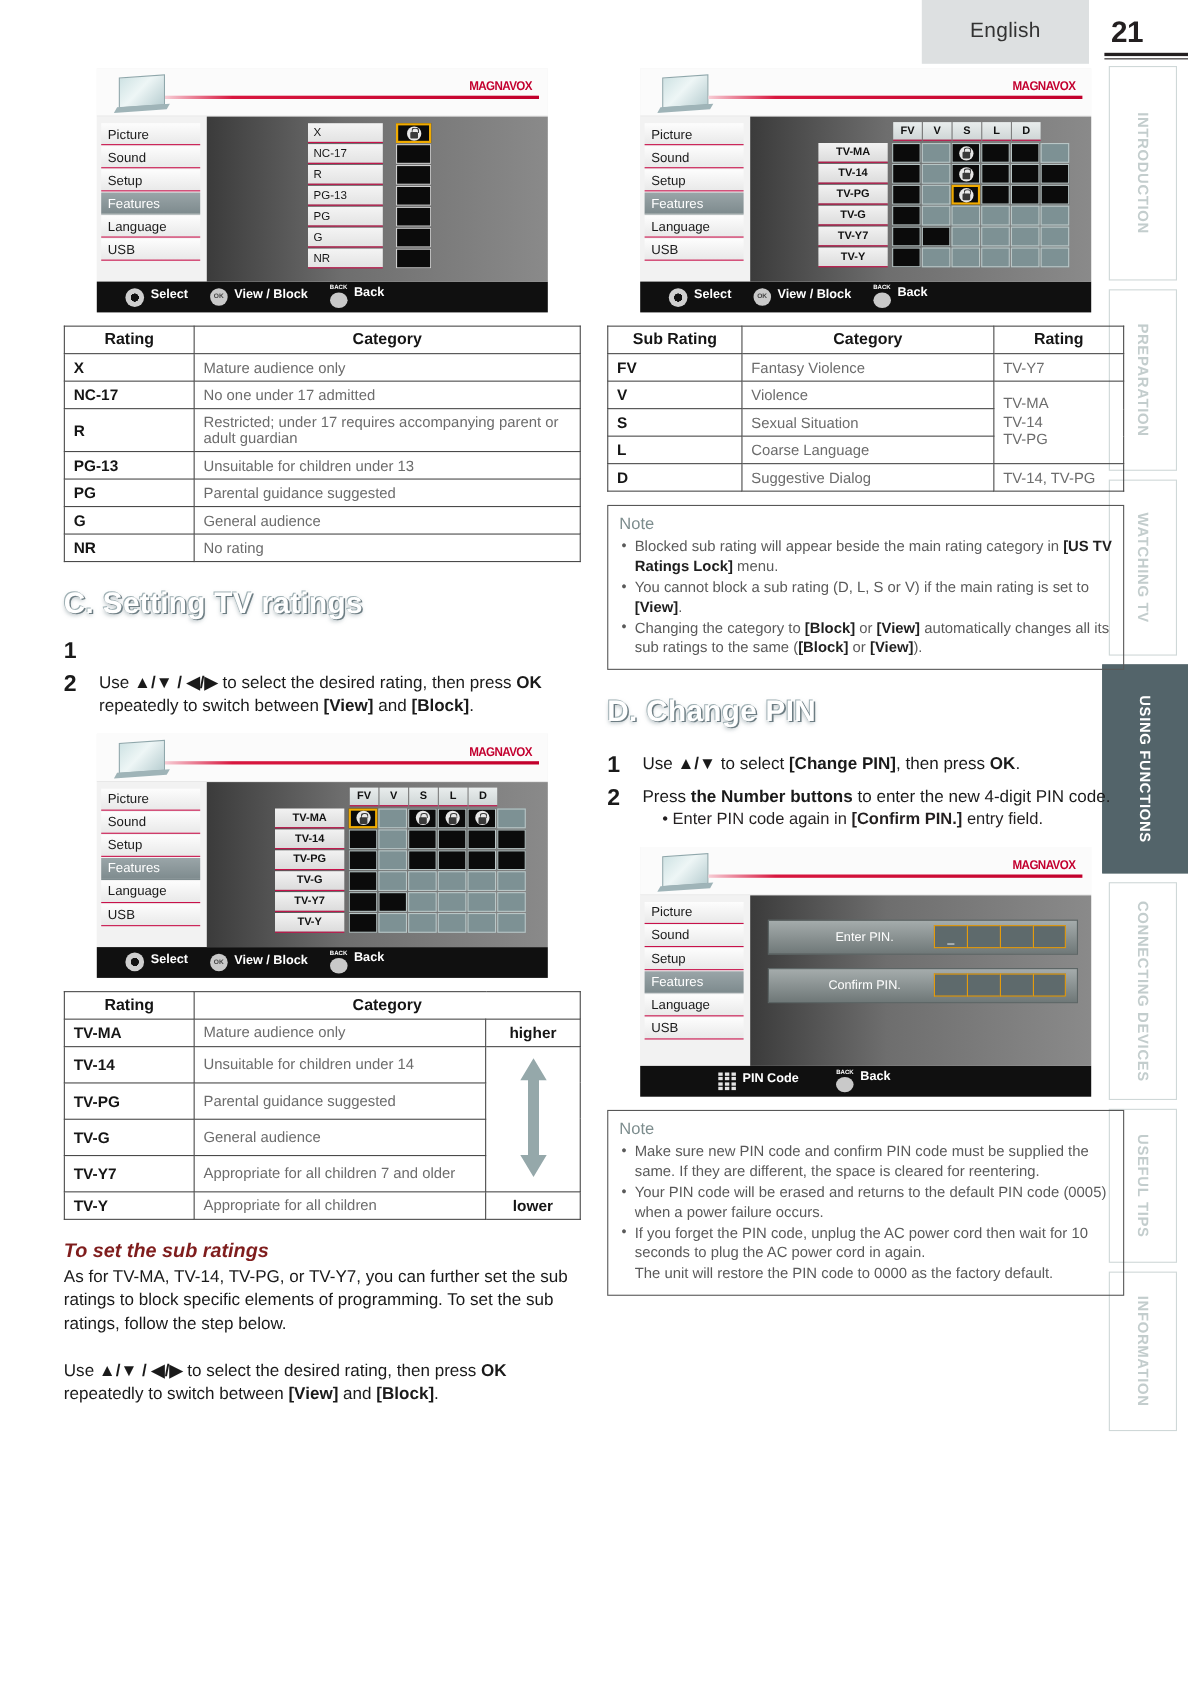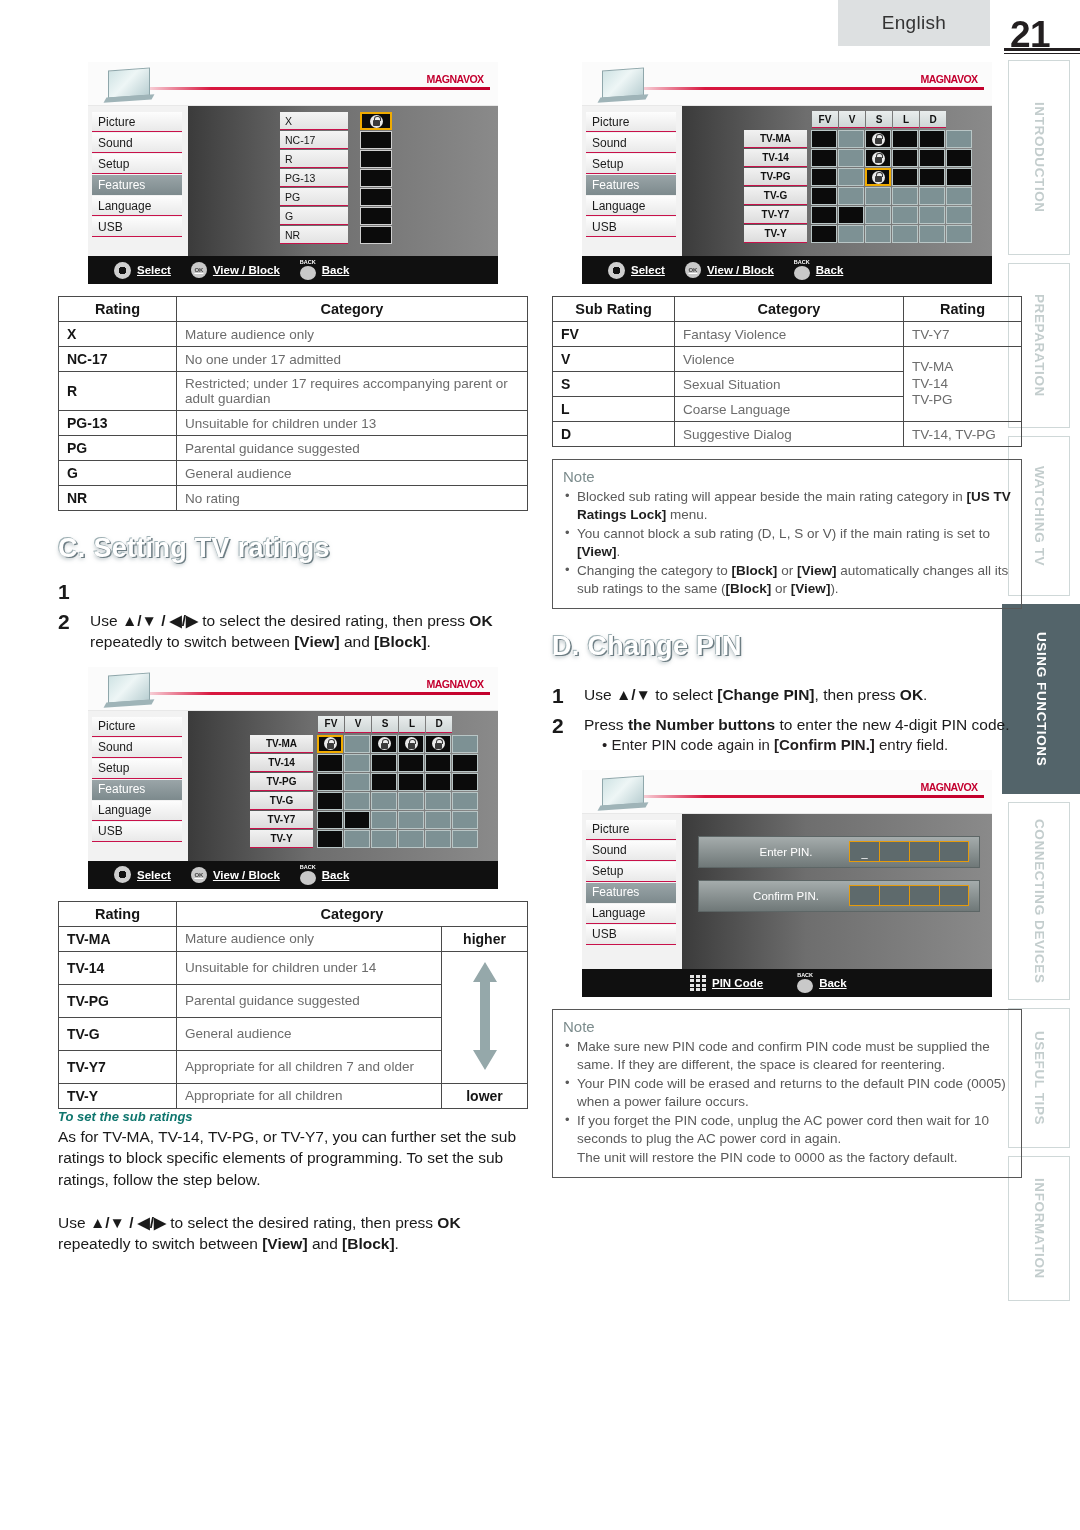--- a/index.html
+++ b/index.html
@@ -7,28 +7,28 @@
   body {
     font-family: "Liberation Sans", sans-serif;
     background: #ffffff;
     color: #231f20;
     position: relative;
     overflow: hidden;
   }
 
   
   .hdr-lang {
-    position: absolute; left: 838px; top: 0; width: 152px; height: 46px;
+    position: absolute; left: 838px; top: 0; width: 152px; height: 58px;
     background: #dde0e1;
     display: flex; align-items: center; justify-content: center;
     font-size: 19px; color: #333; letter-spacing: .3px;
   }
   .hdr-page {
     position: absolute; left: 1010px; top: 14px;
-    font-size: 37px; font-weight: bold; color: #231f20; letter-spacing: -0.5px;
+    font-size: 27px; font-weight: bold; color: #231f20; letter-spacing: -0.5px;
   }
   .hdr-rule {
     position: absolute; left: 1004px; top: 48px; width: 76px; height: 3px;
     background: #231f20;
   }
   .hdr-rule2 {
     position: absolute; left: 1004px; top: 53px; width: 76px; height: 1px;
     background: #231f20;
   }
 
@@ -103,21 +103,21 @@
     color: #ffffff; border-bottom-color: #7e8b8e;
   }
   .tv-pane {
     flex: 1; background: linear-gradient(to right,#3b3b3b 0%, #6e6e6e 40%, #8a8a8a 100%);
     position: relative;
   }
   .tv-bar {
     height: 28px; background: #101010; display: flex; align-items: center;
     padding-left: 26px; gap: 20px;
   }
-  .tv-bar-item { display: flex; align-items: center; gap: 6px; color: #fff; font-size: 11.5px; font-weight: bold; text-decoration: underline; }
+  .tv-bar-item { display: flex; align-items: flex-start; gap: 6px; color: #fff; font-size: 11.5px; font-weight: bold; }
   .navpad {
     width: 17px; height: 17px; border-radius: 50%;
     background: radial-gradient(circle,#111 0 30%, #cfcfcf 32% 100%);
     position: relative; flex: 0 0 17px;
   }
   .okbtn {
     width: 16px; height: 16px; border-radius: 50%;
     background: #c9c9c9; color: #444; font-size: 6px; font-weight: bold;
     display: flex; align-items: center; justify-content: center; flex: 0 0 16px;
   }
@@ -231,21 +231,21 @@
       0 2px 4px rgba(110,130,136,.55);
   }
   .steps { margin-top: 4px; }
   .step { display: flex; margin-bottom: 7px; }
   .stepn {
     flex: 0 0 32px; font-size: 21px; font-weight: bold; color: #1a1a1a; line-height: 1.1;
   }
   .stept { font-size: 15.5px; line-height: 1.38; color: #1a1a1a; }
   .b { font-weight: bold; }
   .para { font-size: 15.5px; line-height: 1.38; color: #1a1a1a; margin-bottom: 10px; }
-  .subhead { font-size: 13px; font-style: italic; font-weight: bold; color: #0f766e; }
+  .subhead { font-size: 18px; font-style: italic; font-weight: bold; color: #7f1d1d; margin-top: 18px; }
   .bullet { font-size: 15px; line-height: 1.38; margin-left: 18px; }
 
   
   .notebox { border: 1px solid #575757; padding: 8px 10px 9px 10px; margin-top: 12px; }
   .notetitle { font-size: 15px; color: #7c8c8d; margin-bottom: 3px; }
   .noteul { list-style: none; }
   .noteli {
     font-size: 13.5px; line-height: 1.33; color: #5a5a5a;
     padding-left: 14px; position: relative; margin-bottom: 1px;
   }
@@ -759,21 +759,21 @@
             <span class="pinboxes" data-name="confirm-pin-boxes">
               <span class="pinbox" data-name="pin-digit-field"></span>
               <span class="pinbox" data-name="pin-digit-field"></span>
               <span class="pinbox" data-name="pin-digit-field"></span>
               <span class="pinbox" data-name="pin-digit-field"></span>
             </span>
           </div>
         </div>
       </div>
     </div>
-    <div class="tv-bar" style="padding-left:108px;gap:34px" data-name="tv-footer-bar">
+    <div class="tv-bar" style="padding-left:71px;gap:34px" data-name="tv-footer-bar">
       <div class="tv-bar-item" data-name="footer-pin-code">
         <span class="numpad" data-name="number-pad-icon">
             <i></i>
             <i></i>
             <i></i>
             <i></i>
             <i></i>
             <i></i>
             <i></i>
             <i></i>

